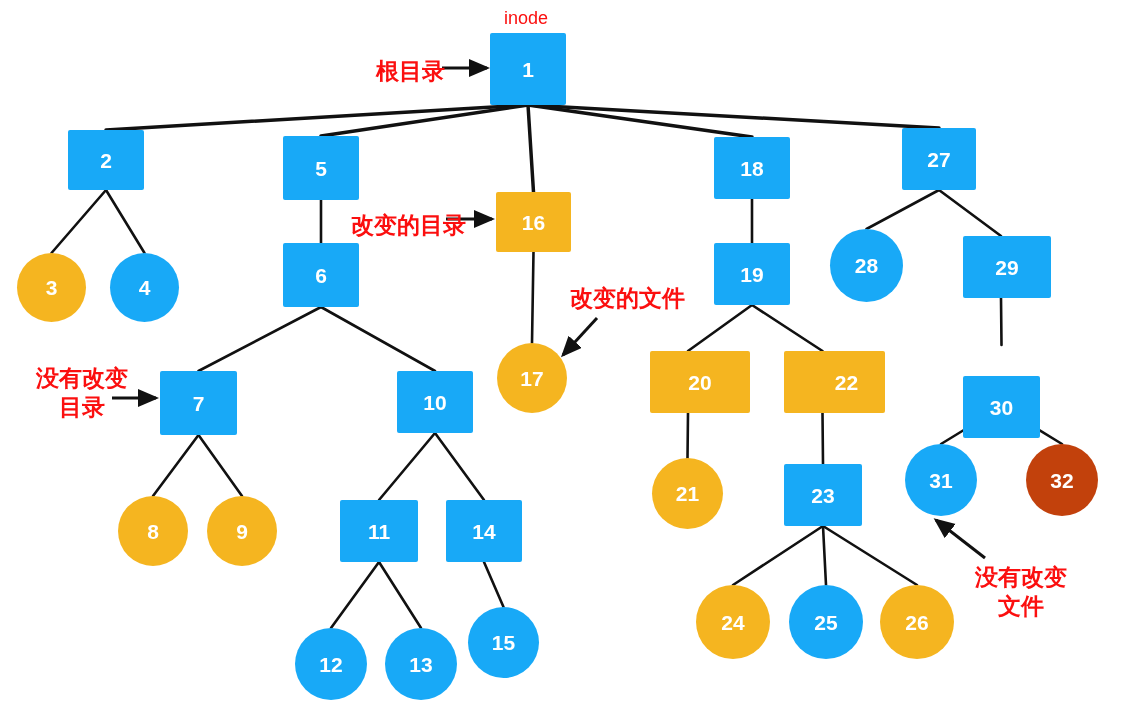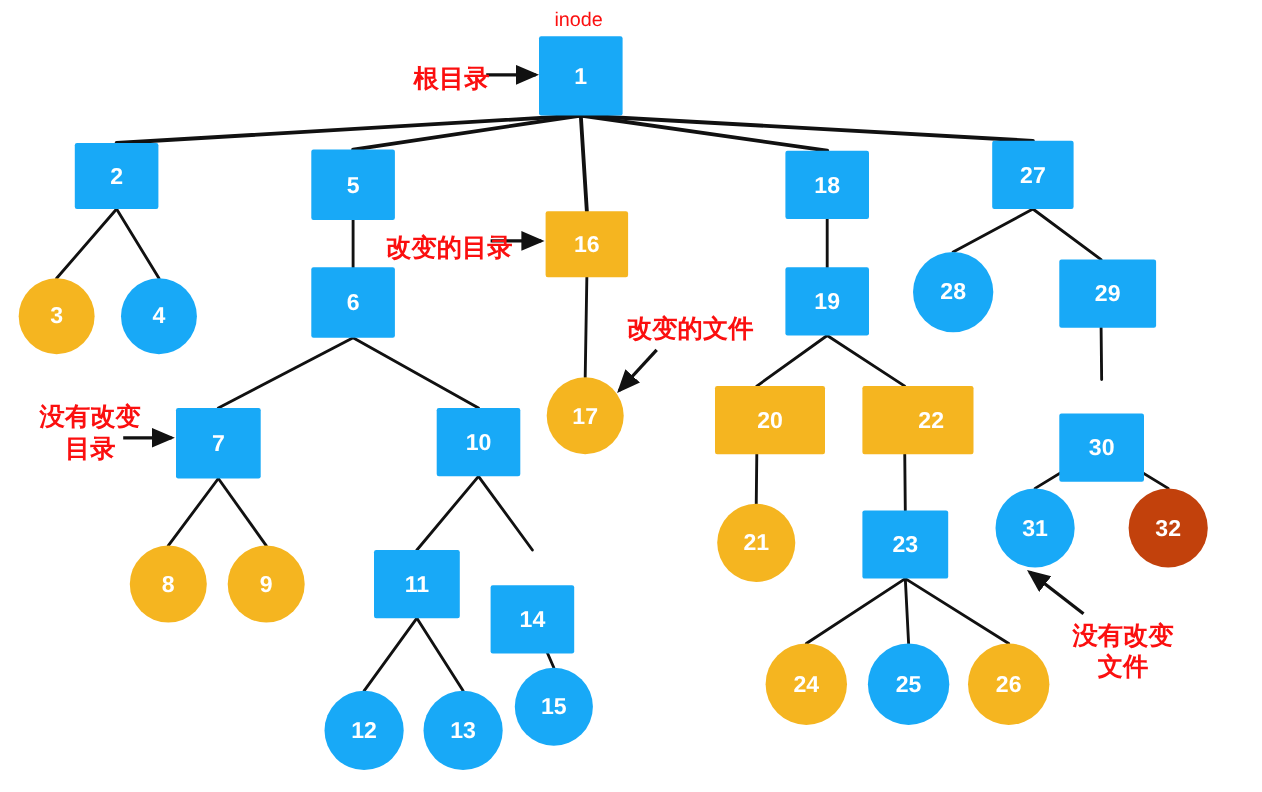--- a/index.html
+++ b/index.html
@@ -143,21 +143,21 @@
       </div>
       <div class="node square" style="left: 340px; top: 500px; width: 78px; height: 62px; background: rgb(24, 169, 247); color: rgb(255, 255, 255);">
         <span>11</span>
       </div>
       <div class="node circle" style="left: 295px; top: 628px; width: 72px; height: 72px; background: rgb(24, 169, 247); color: rgb(255, 255, 255);">
         <span>12</span>
       </div>
       <div class="node circle" style="left: 385px; top: 628px; width: 72px; height: 72px; background: rgb(24, 169, 247); color: rgb(255, 255, 255);">
         <span>13</span>
       </div>
-      <div class="node square" style="left: 446px; top: 500px; width: 76px; height: 62px; background: rgb(24, 169, 247); color: rgb(255, 255, 255); margin-top: 32px;">
+      <div class="node square" style="left: 446px; top: 500px; width: 76px; height: 62px; background: rgb(24, 169, 247); color: rgb(255, 255, 255);">
         <span>14</span>
       </div>
       <div class="node circle" style="left: 468px; top: 607px; width: 71px; height: 71px; background: rgb(24, 169, 247); color: rgb(255, 255, 255);">
         <span>15</span>
       </div>
       <div class="node square" style="left: 496px; top: 192px; width: 75px; height: 60px; background: rgb(245, 181, 32); color: rgb(255, 255, 255);">
         <span>16</span>
       </div>
       <div class="node circle" style="left: 497px; top: 343px; width: 70px; height: 70px; background: rgb(245, 181, 32); color: rgb(255, 255, 255);">
         <span>17</span>

